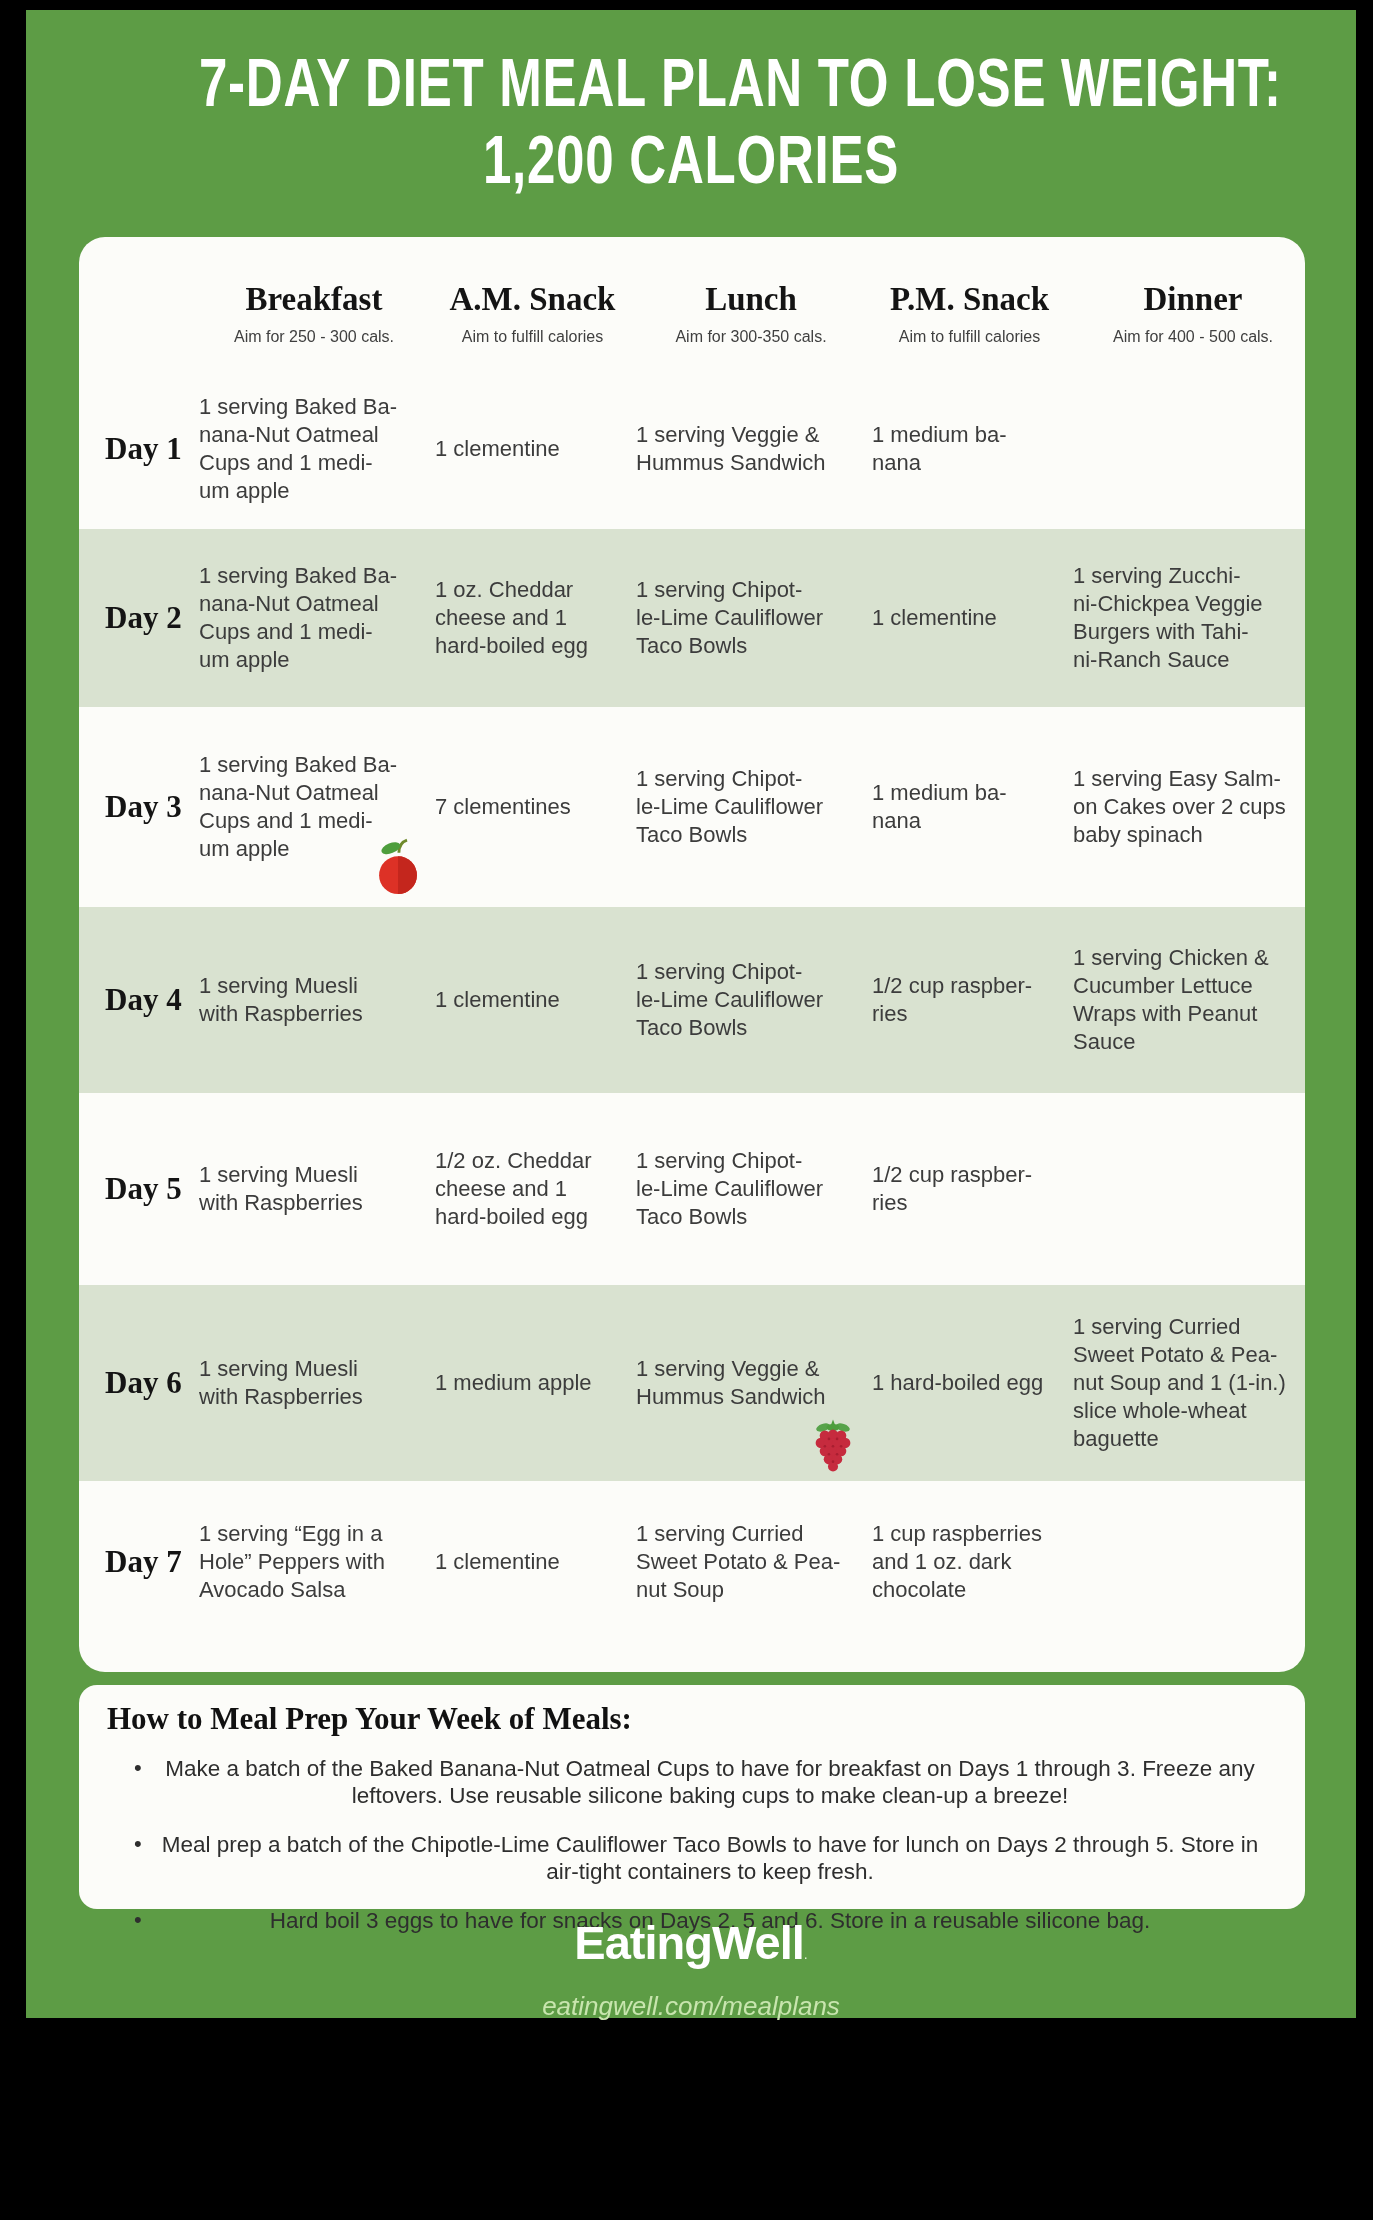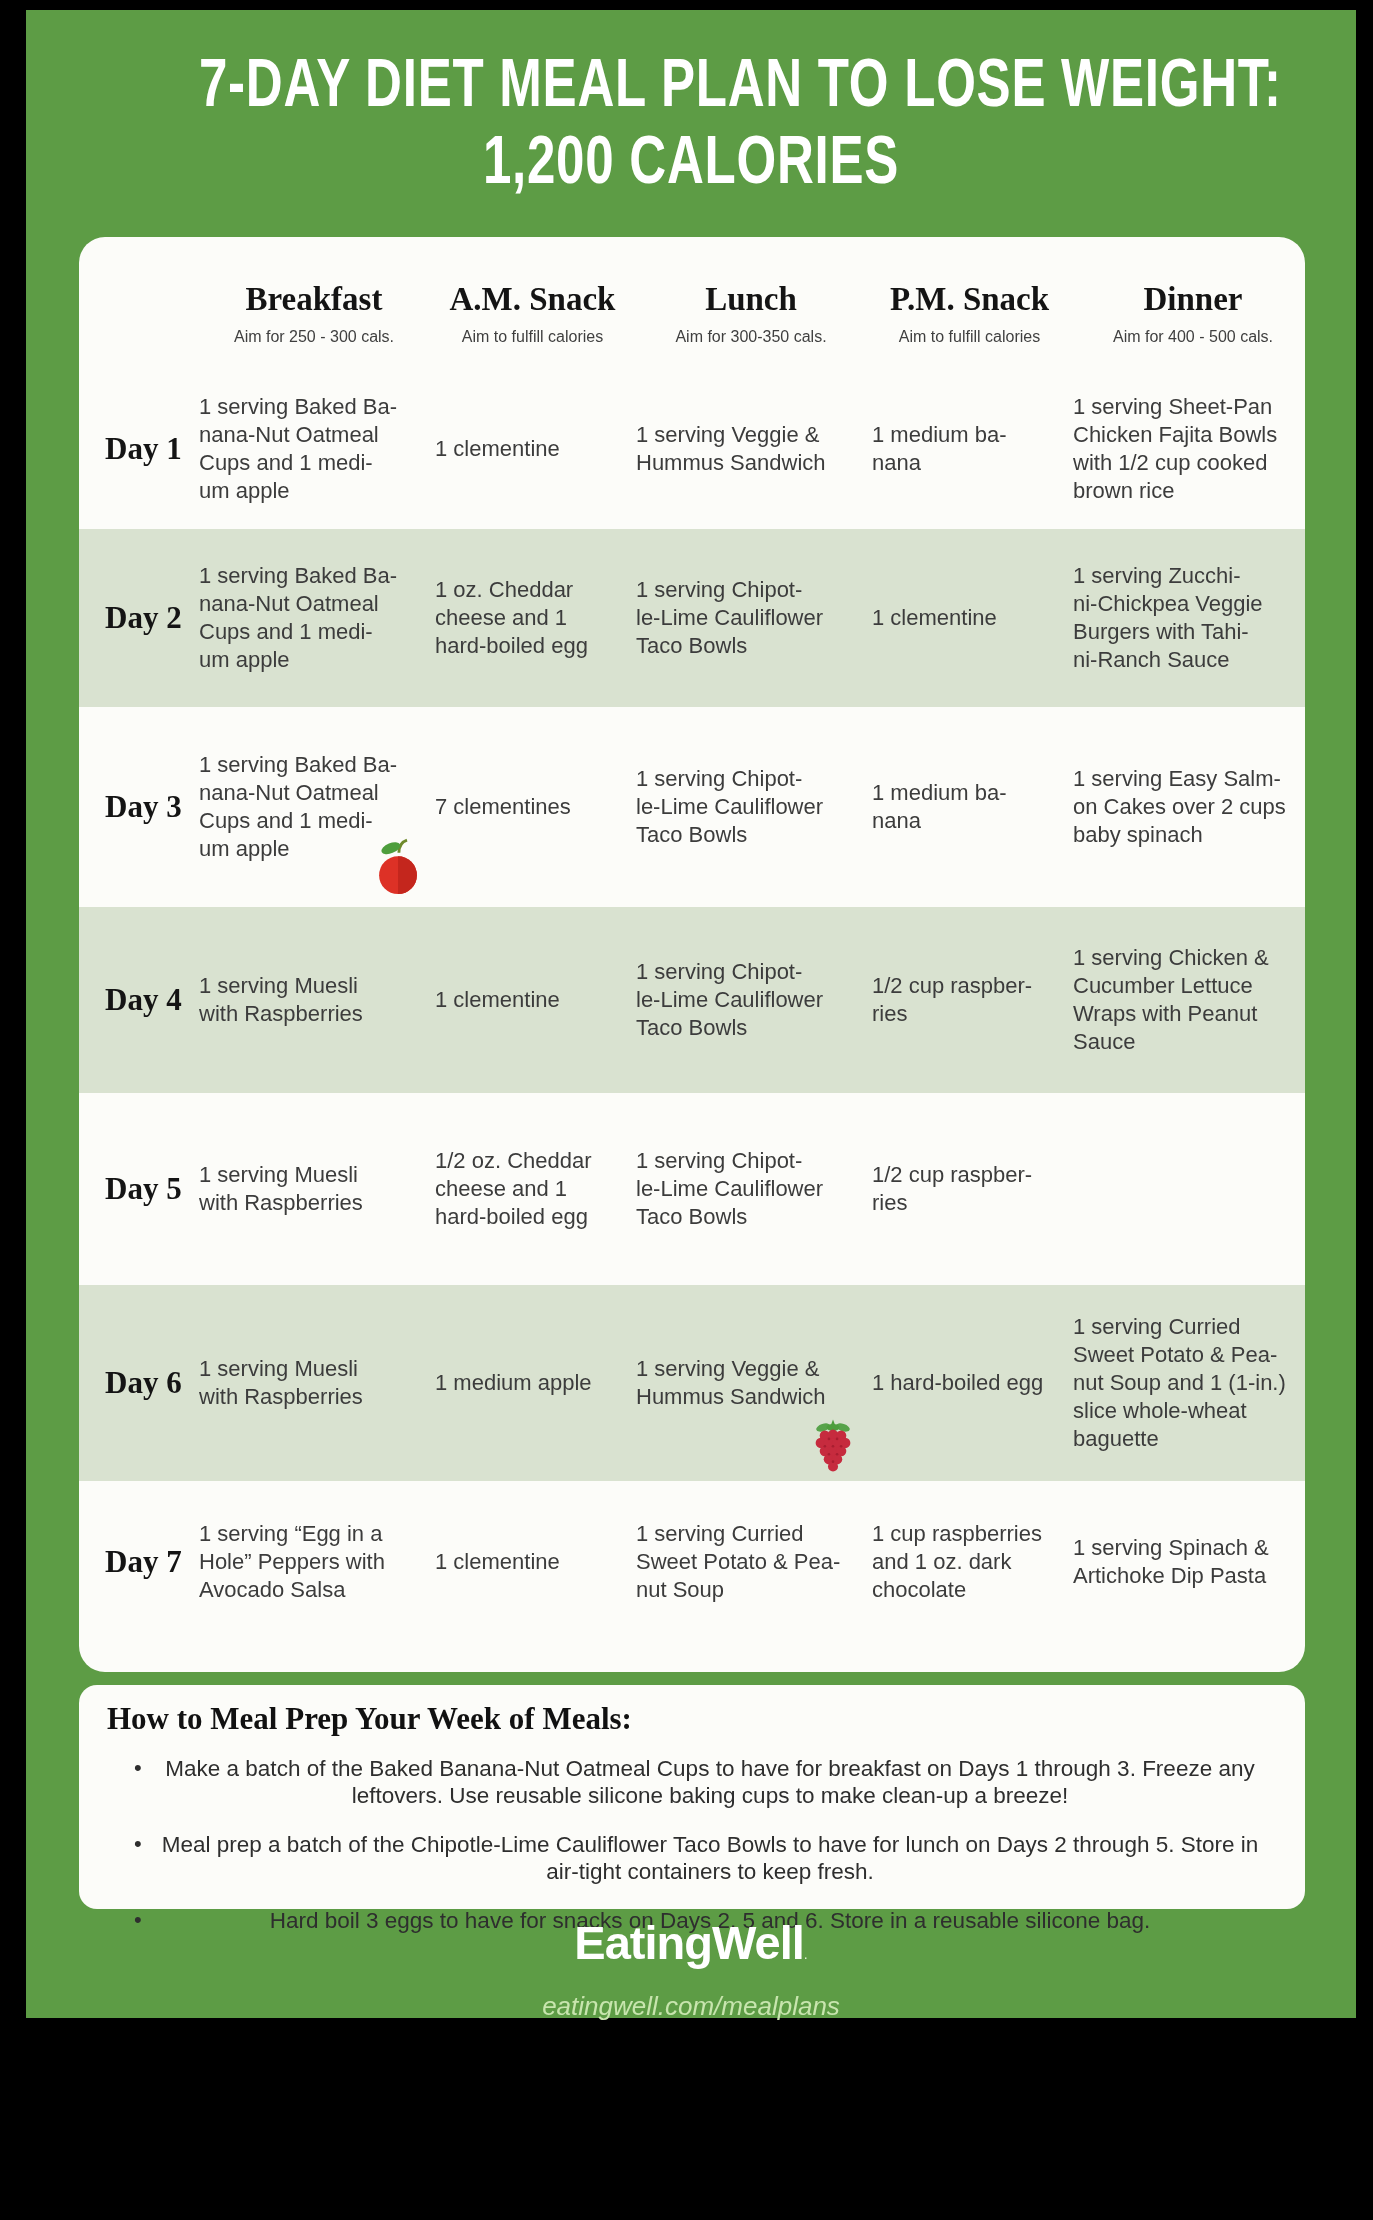--- a/index.html
+++ b/index.html
@@ -188,24 +188,20 @@
       <div class="day-label">Day 1</div>
       <div class="cell">1 serving Baked Ba-
 nana-Nut Oatmeal
 Cups and 1 medi-
 um apple</div>
       <div class="cell">1 clementine</div>
       <div class="cell">1 serving Veggie &amp;
 Hummus Sandwich</div>
       <div class="cell">1 medium ba-
 nana</div>
-      <div class="cell">1 serving Sheet-Pan
-Chicken Fajita Bowls
-with 1/2 cup cooked
-brown rice</div>
     </div>
 
     <div class="grid row striped r2">
       <div class="day-label">Day 2</div>
       <div class="cell">1 serving Baked Ba-
 nana-Nut Oatmeal
 Cups and 1 medi-
 um apple</div>
       <div class="cell">1 oz. Cheddar
 cheese and 1
@@ -287,22 +283,20 @@
       <div class="cell">1 serving “Egg in a
 Hole” Peppers with
 Avocado Salsa</div>
       <div class="cell">1 clementine</div>
       <div class="cell">1 serving Curried
 Sweet Potato &amp; Pea-
 nut Soup</div>
       <div class="cell">1 cup raspberries
 and 1 oz. dark
 chocolate</div>
-      <div class="cell">1 serving Spinach &amp;
-Artichoke Dip Pasta</div>
     </div>
 
     <div class="fruit apple">
       <svg width="54" height="62" viewBox="0 0 60 66">
         <path d="M31 16 C31 9 34 4 40 2" stroke="#6f8a2b" stroke-width="3.2" fill="none"></path>
         <ellipse cx="22" cy="11" rx="11" ry="5.6" fill="#4e9e3d" transform="rotate(-22 22 11)"></ellipse>
         <circle cx="30" cy="41" r="21" fill="#dd3126"></circle>
         <path d="M30 20 A21 21 0 0 1 30 62 Z" fill="#c4261d"></path>
       </svg>
     </div>

